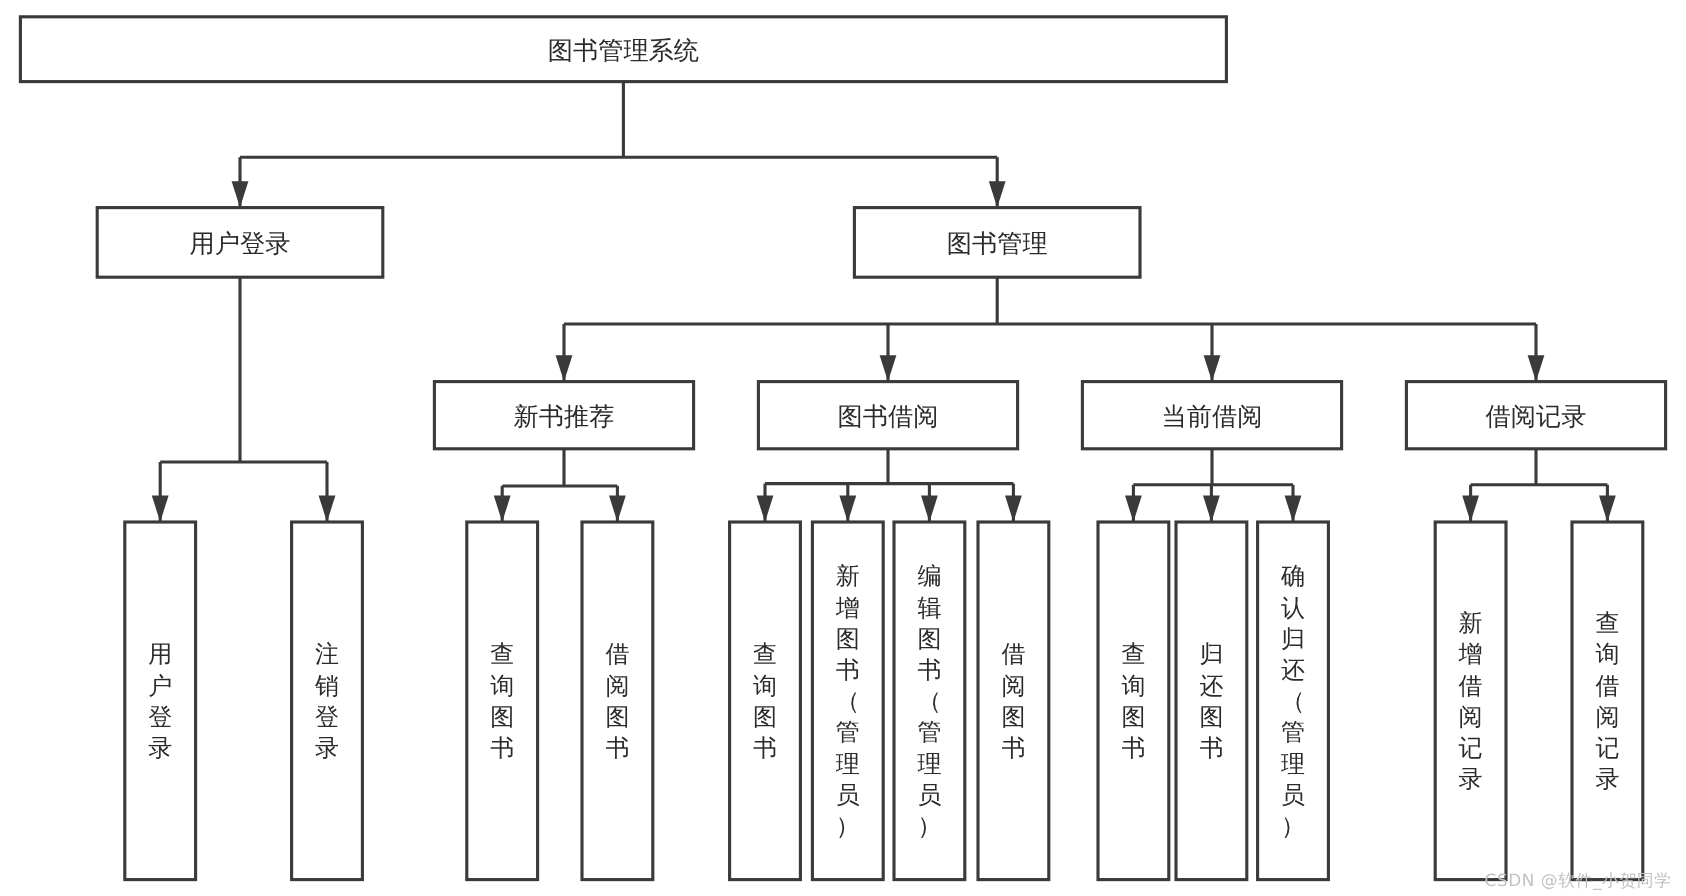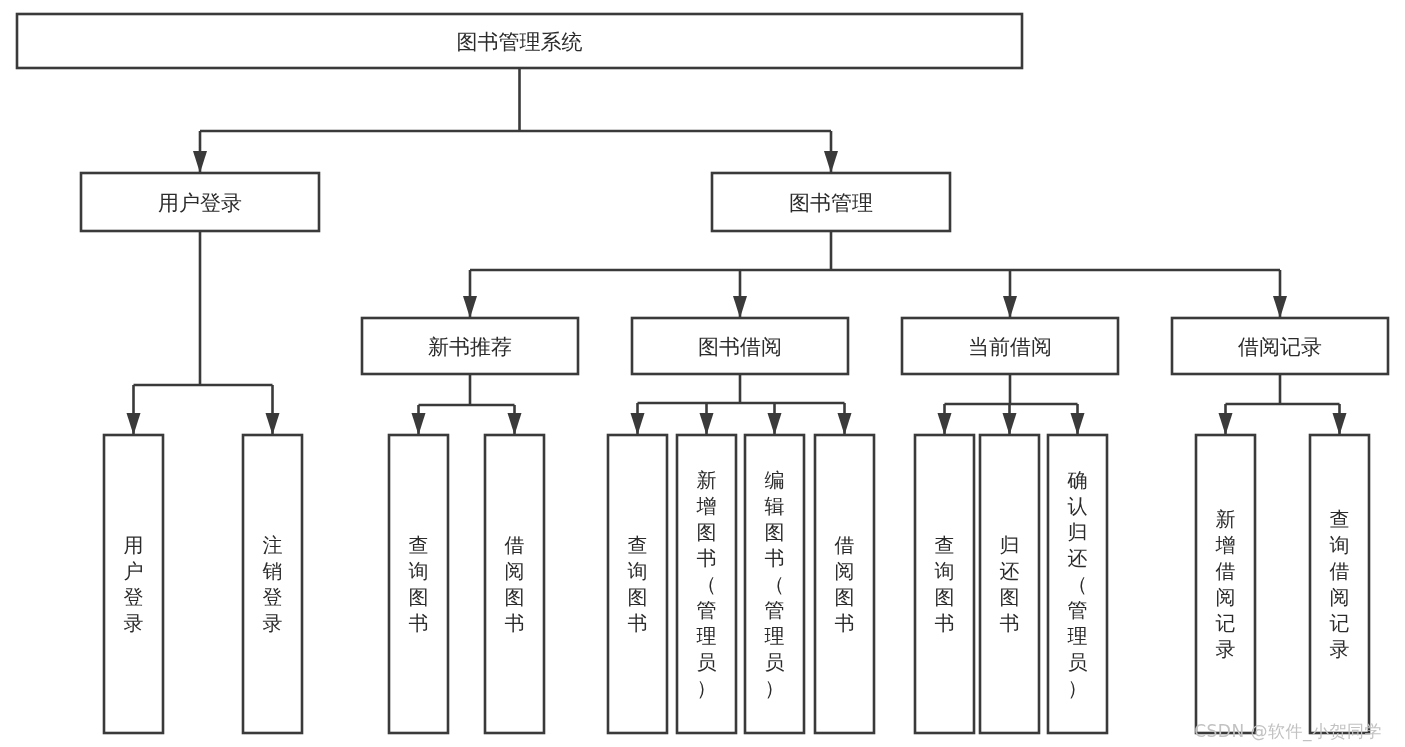--- a/index.html
+++ b/index.html
@@ -25,22 +25,22 @@
   .node-label.v{font-size:20px;}
   .connector{
     stroke:#3a3a3a;
     stroke-width:2.6;
     fill:none;
     stroke-linecap:butt;
   }
   .arrow-head{fill:#3a3a3a;stroke:none;}
   .watermark{
     position:absolute;
-    right:23px;bottom:4px;
-    font-size:17px;
+    right:12px;bottom:4px;
+    font-size:14px;
     color:#c2c2c2;
     font-family:"DejaVu Sans","Liberation Sans",sans-serif;
     letter-spacing:0.5px;
     white-space:nowrap;
     pointer-events:none;
   }
 </style>
 </head>
 <body>
 

